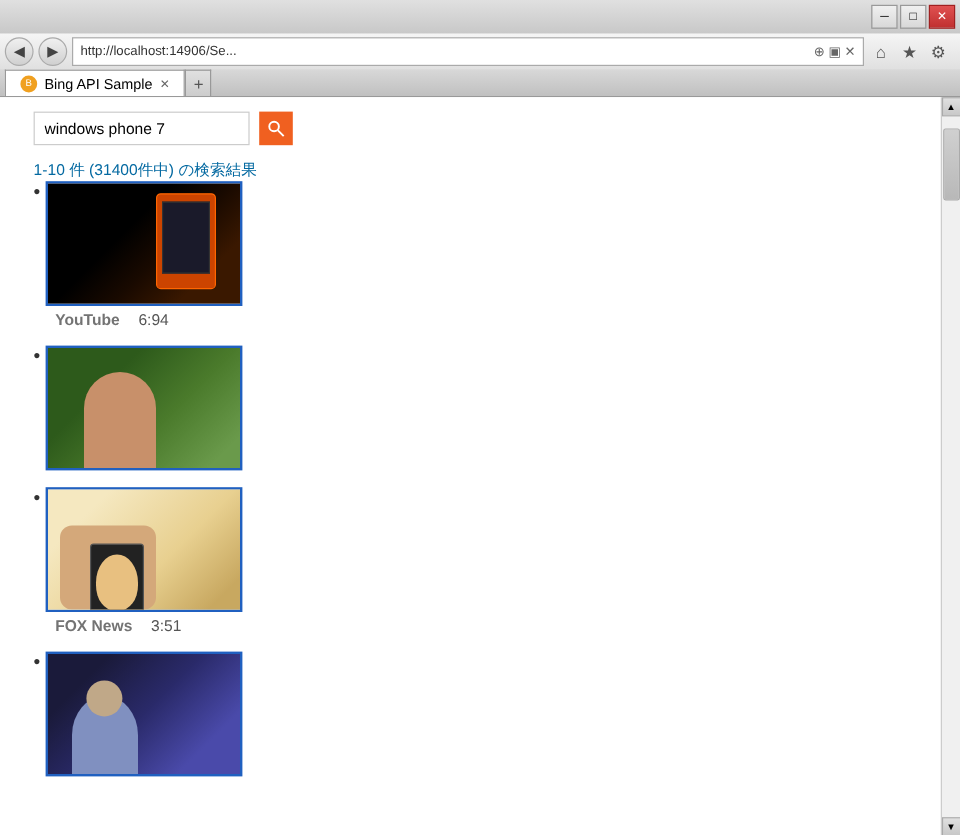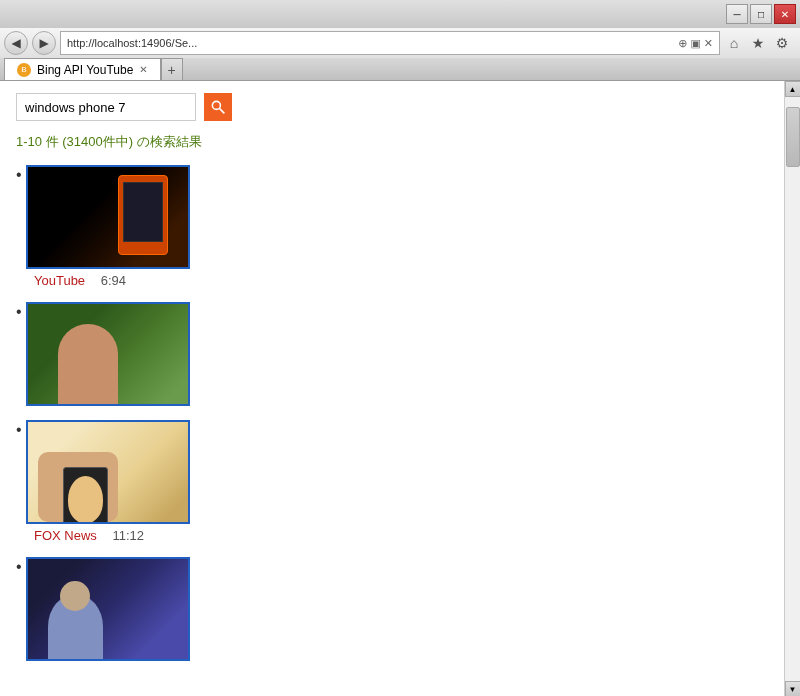--- a/index.html
+++ b/index.html
@@ -30,27 +30,27 @@
     .toolbar-icon { width: 20px; height: 20px; display: flex; align-items: center; justify-content: center; font-size: 14px; color: #555; cursor: pointer; }
 
     
     .content-wrapper { display: flex; height: calc(696px - 80px); }
     .scrollbar { width: 16px; background: #f0f0f0; border-left: 1px solid #ccc; display: flex; flex-direction: column; align-items: center; }
     .scroll-btn { width: 16px; height: 16px; background: linear-gradient(to bottom, #e0e0e0, #c8c8c8); border: 1px solid #aaa; display: flex; align-items: center; justify-content: center; font-size: 8px; cursor: pointer; }
     .scroll-track { flex: 1; width: 100%; position: relative; }
     .scroll-thumb { width: 14px; height: 60px; background: linear-gradient(to bottom, #d0d0d0, #b8b8b8); border: 1px solid #aaa; position: absolute; top: 10px; left: 1px; border-radius: 2px; cursor: pointer; }
 
     
-    .page-content { flex: 1; padding: 12px 16px; overflow: hidden; background: white; }
+    .page-content { flex: 1; padding: 12px 28px; overflow: hidden; background: white; }
     .search-box-area { display: flex; align-items: center; gap: 8px; margin-bottom: 12px; }
     .search-input { width: 180px; height: 28px; border: 1px solid #ccc; padding: 0 8px; font-size: 13px; }
     .search-btn { width: 28px; height: 28px; background: #f06020; border: none; display: flex; align-items: center; justify-content: center; cursor: pointer; }
     .search-btn svg { width: 16px; height: 16px; fill: white; }
 
-    .result-count { color: #4d7c0f; font-size: 13px; margin-bottom: 14px; }
+    .result-count { color: #0369a1; font-size: 13px; }
 
     .video-list { list-style: none; }
     .video-item { margin-bottom: 14px; display: flex; flex-direction: column; }
     .bullet-row { display: flex; align-items: flex-start; gap: 4px; }
     .bullet { font-size: 16px; color: #333; line-height: 1; margin-top: 2px; }
     .thumb-container { border: 2px solid #2060c0; cursor: pointer; }
     .thumb-placeholder { width: 160px; height: 100px; display: block; position: relative; overflow: hidden; }
     .thumb-1 { background: linear-gradient(135deg, #000 40%, #1a0a00 60%, #3a1800 80%); }
     .thumb-2 { background: linear-gradient(135deg, #2d5a1b 30%, #4a7a2b 60%, #6a9a4b 90%); }
     .thumb-3 { background: linear-gradient(135deg, #f5e8c0 20%, #e8d090 60%, #c8a860 90%); }
@@ -63,21 +63,21 @@
     
     
     .person-graphic { position: absolute; bottom: 0; left: 30px; width: 60px; height: 80px; background: #c8906a; border-radius: 30px 30px 0 0; }
     
     
     .hand-graphic { position: absolute; bottom: 0; left: 10px; width: 80px; height: 70px; background: #d4a87a; border-radius: 10px; }
     .phone2-graphic { position: absolute; top: 15px; left: 25px; width: 45px; height: 65px; background: #222; border-radius: 3px; border: 1px solid #555; }
     .face-on-screen { position: absolute; top: 8px; left: 4px; right: 4px; bottom: 8px; background: #e8c080; border-radius: 50% 50% 45% 45%; }
     
     .source-line { margin-top: 4px; margin-left: 18px; font-size: 13px; }
-    .source-name { color: #b91c1c; font-weight: normal; }
+    .source-name { color: #737373; font-weight: bold; }
     .duration { color: #555; margin-left: 12px; }
   </style>
 </head>
 <body>
 
 <div class="browser-chrome">
   <div class="title-bar">
     <div style="flex:1;"></div>
     <div class="title-bar-buttons">
       <div class="title-btn">─</div>
@@ -102,21 +102,21 @@
       <div class="toolbar-icon">★</div>
       <div class="toolbar-icon">⚙</div>
     </div>
   </div>
 
   <div class="tab-bar">
     <div class="tab active">
       <div class="tab-icon">
           <span>B</span>
         </div>
-      <span>Bing API YouTube</span>
+      <span>Bing API Sample</span>
       <span class="tab-close">✕</span>
     </div>
     <div class="tab-new">+</div>
   </div>
 </div>
 
 <div class="content-wrapper">
   <div class="page-content">
 
     <div class="search-box-area">
@@ -175,21 +175,21 @@
                   <div class="phone2-graphic">
                     <div class="face-on-screen"></div>
                   </div>
                 </div>
               </div>
             </div>
           </div>
         </div>
         <div class="source-line">
           <span class="source-name">FOX News</span>
-          <span class="duration"> 11:12</span>
+          <span class="duration"> 3:51</span>
         </div>
       </li>
 
       <li class="video-item">
         <div class="bullet-row">
           <span class="bullet">•</span>
           <div class="thumb-container">
             <div class="thumb-placeholder thumb-4">
               <div class="thumb-inner">
 

